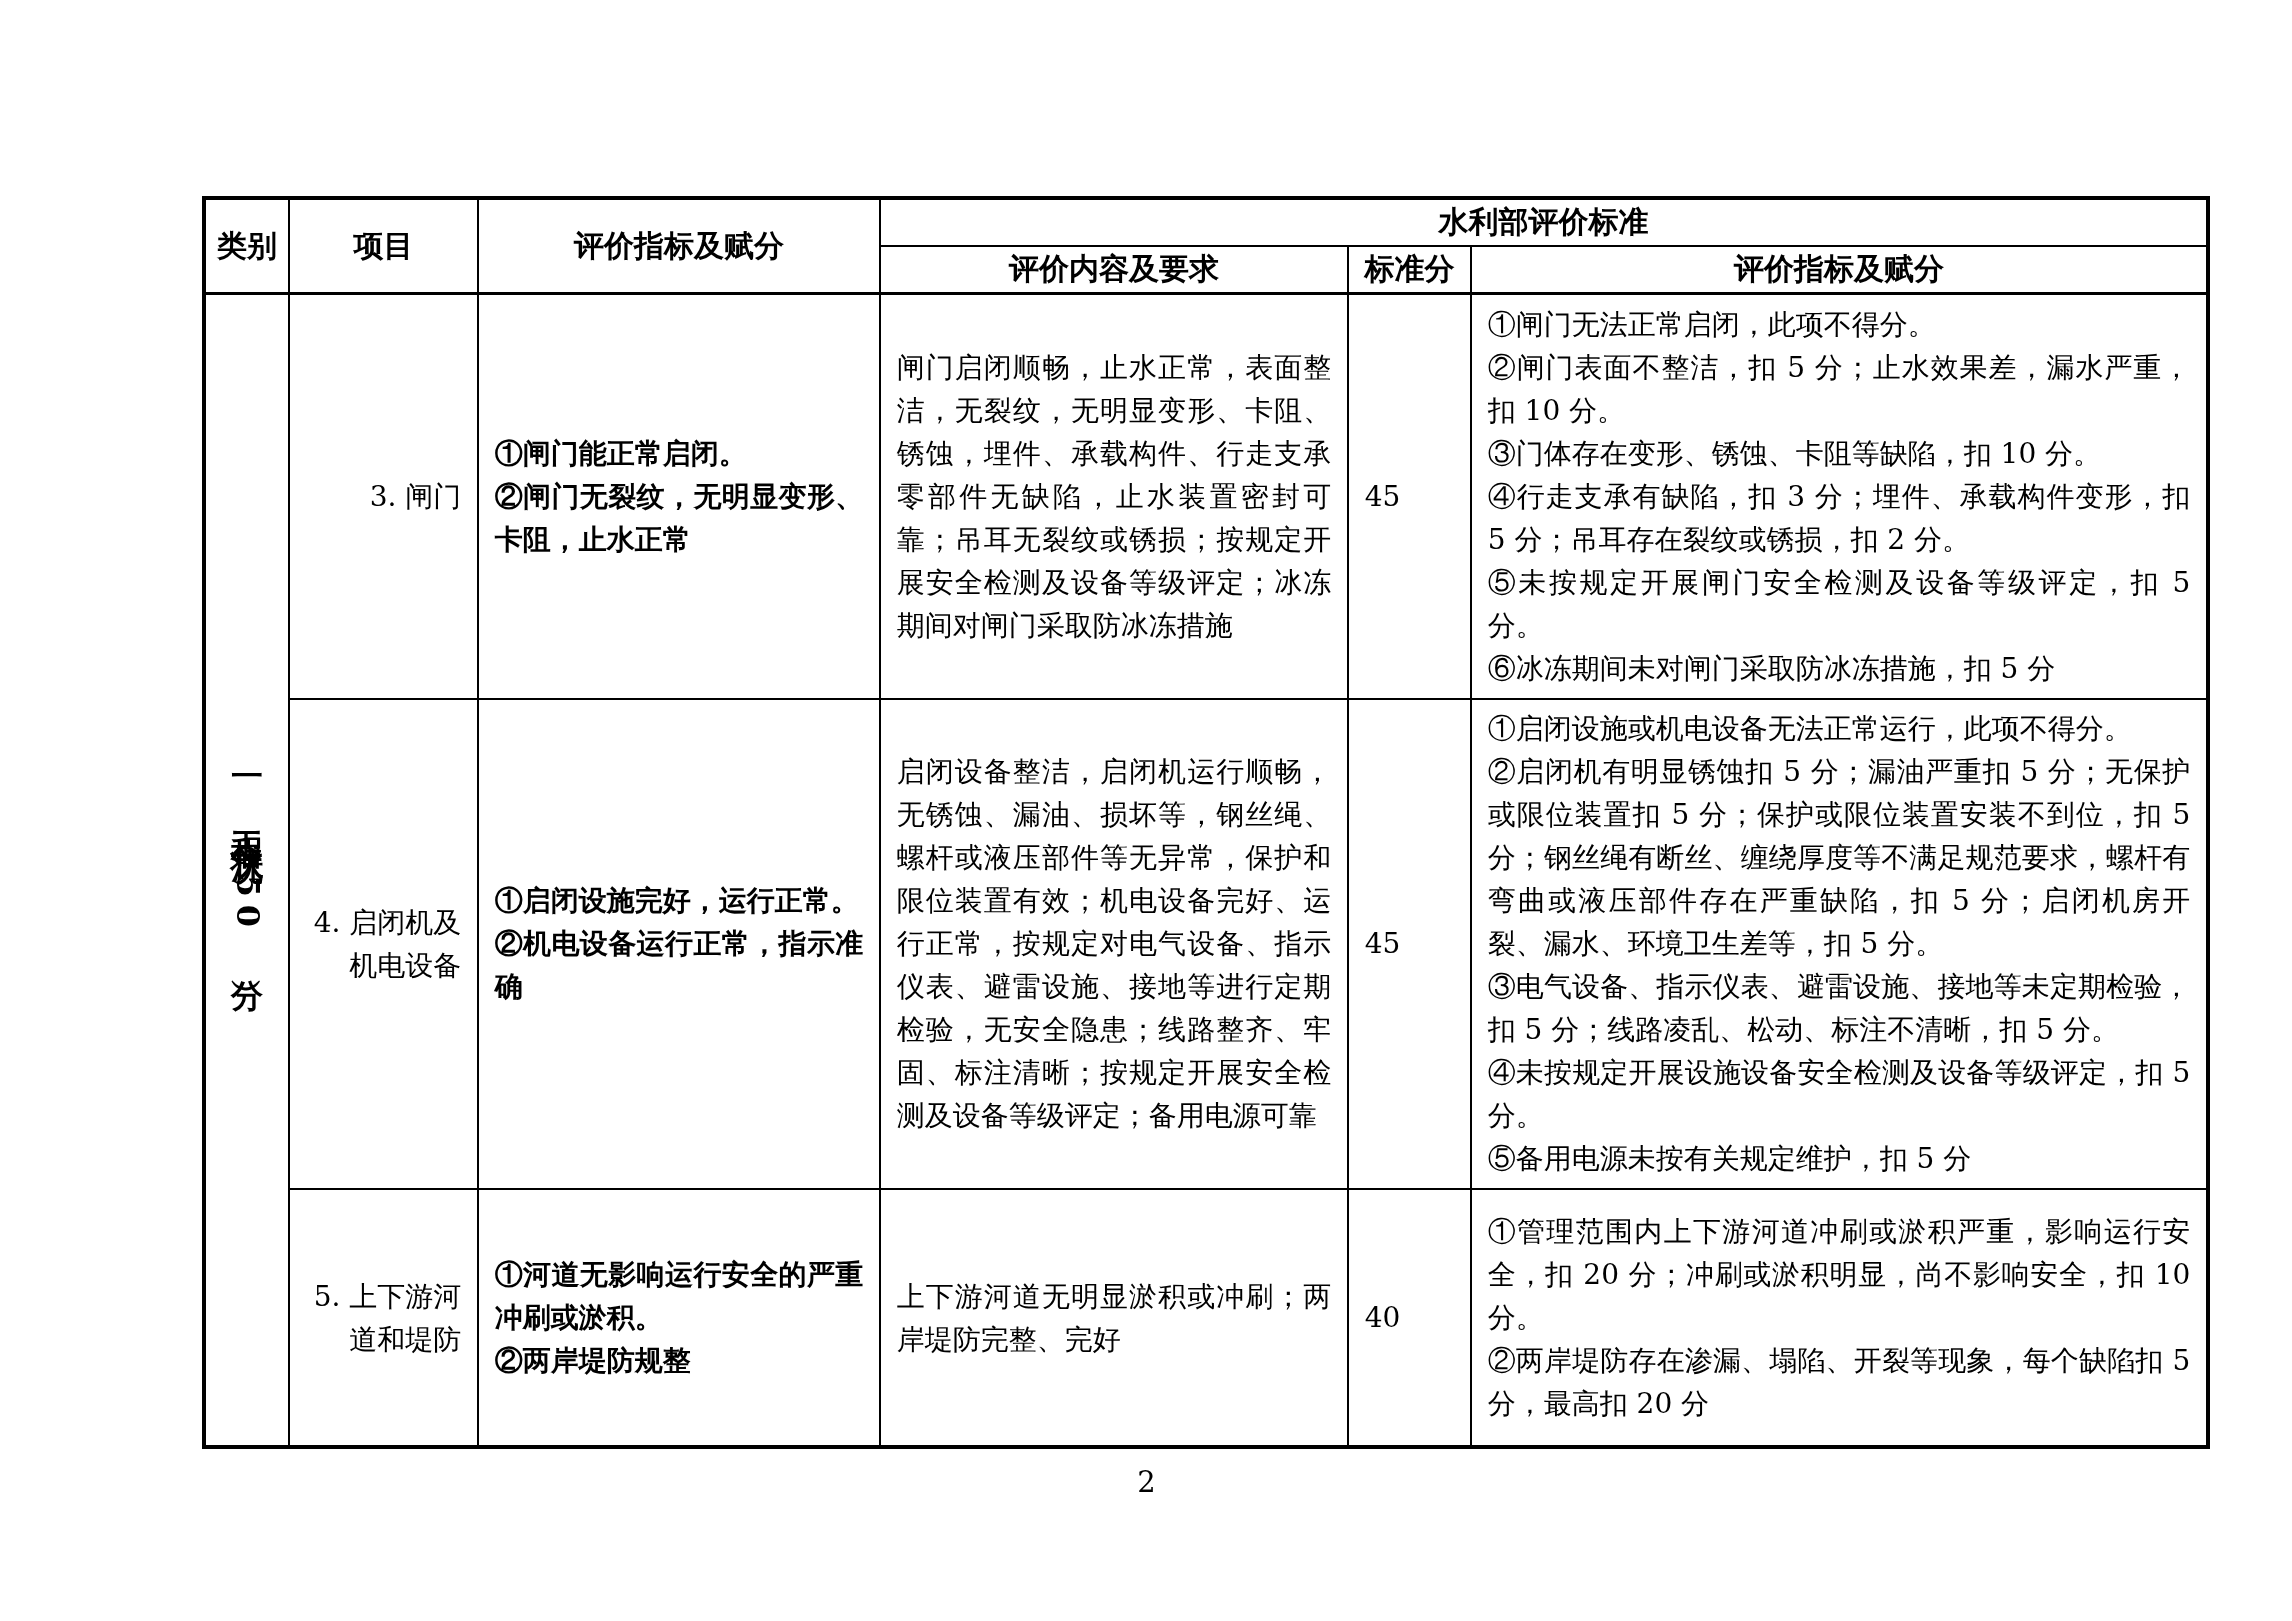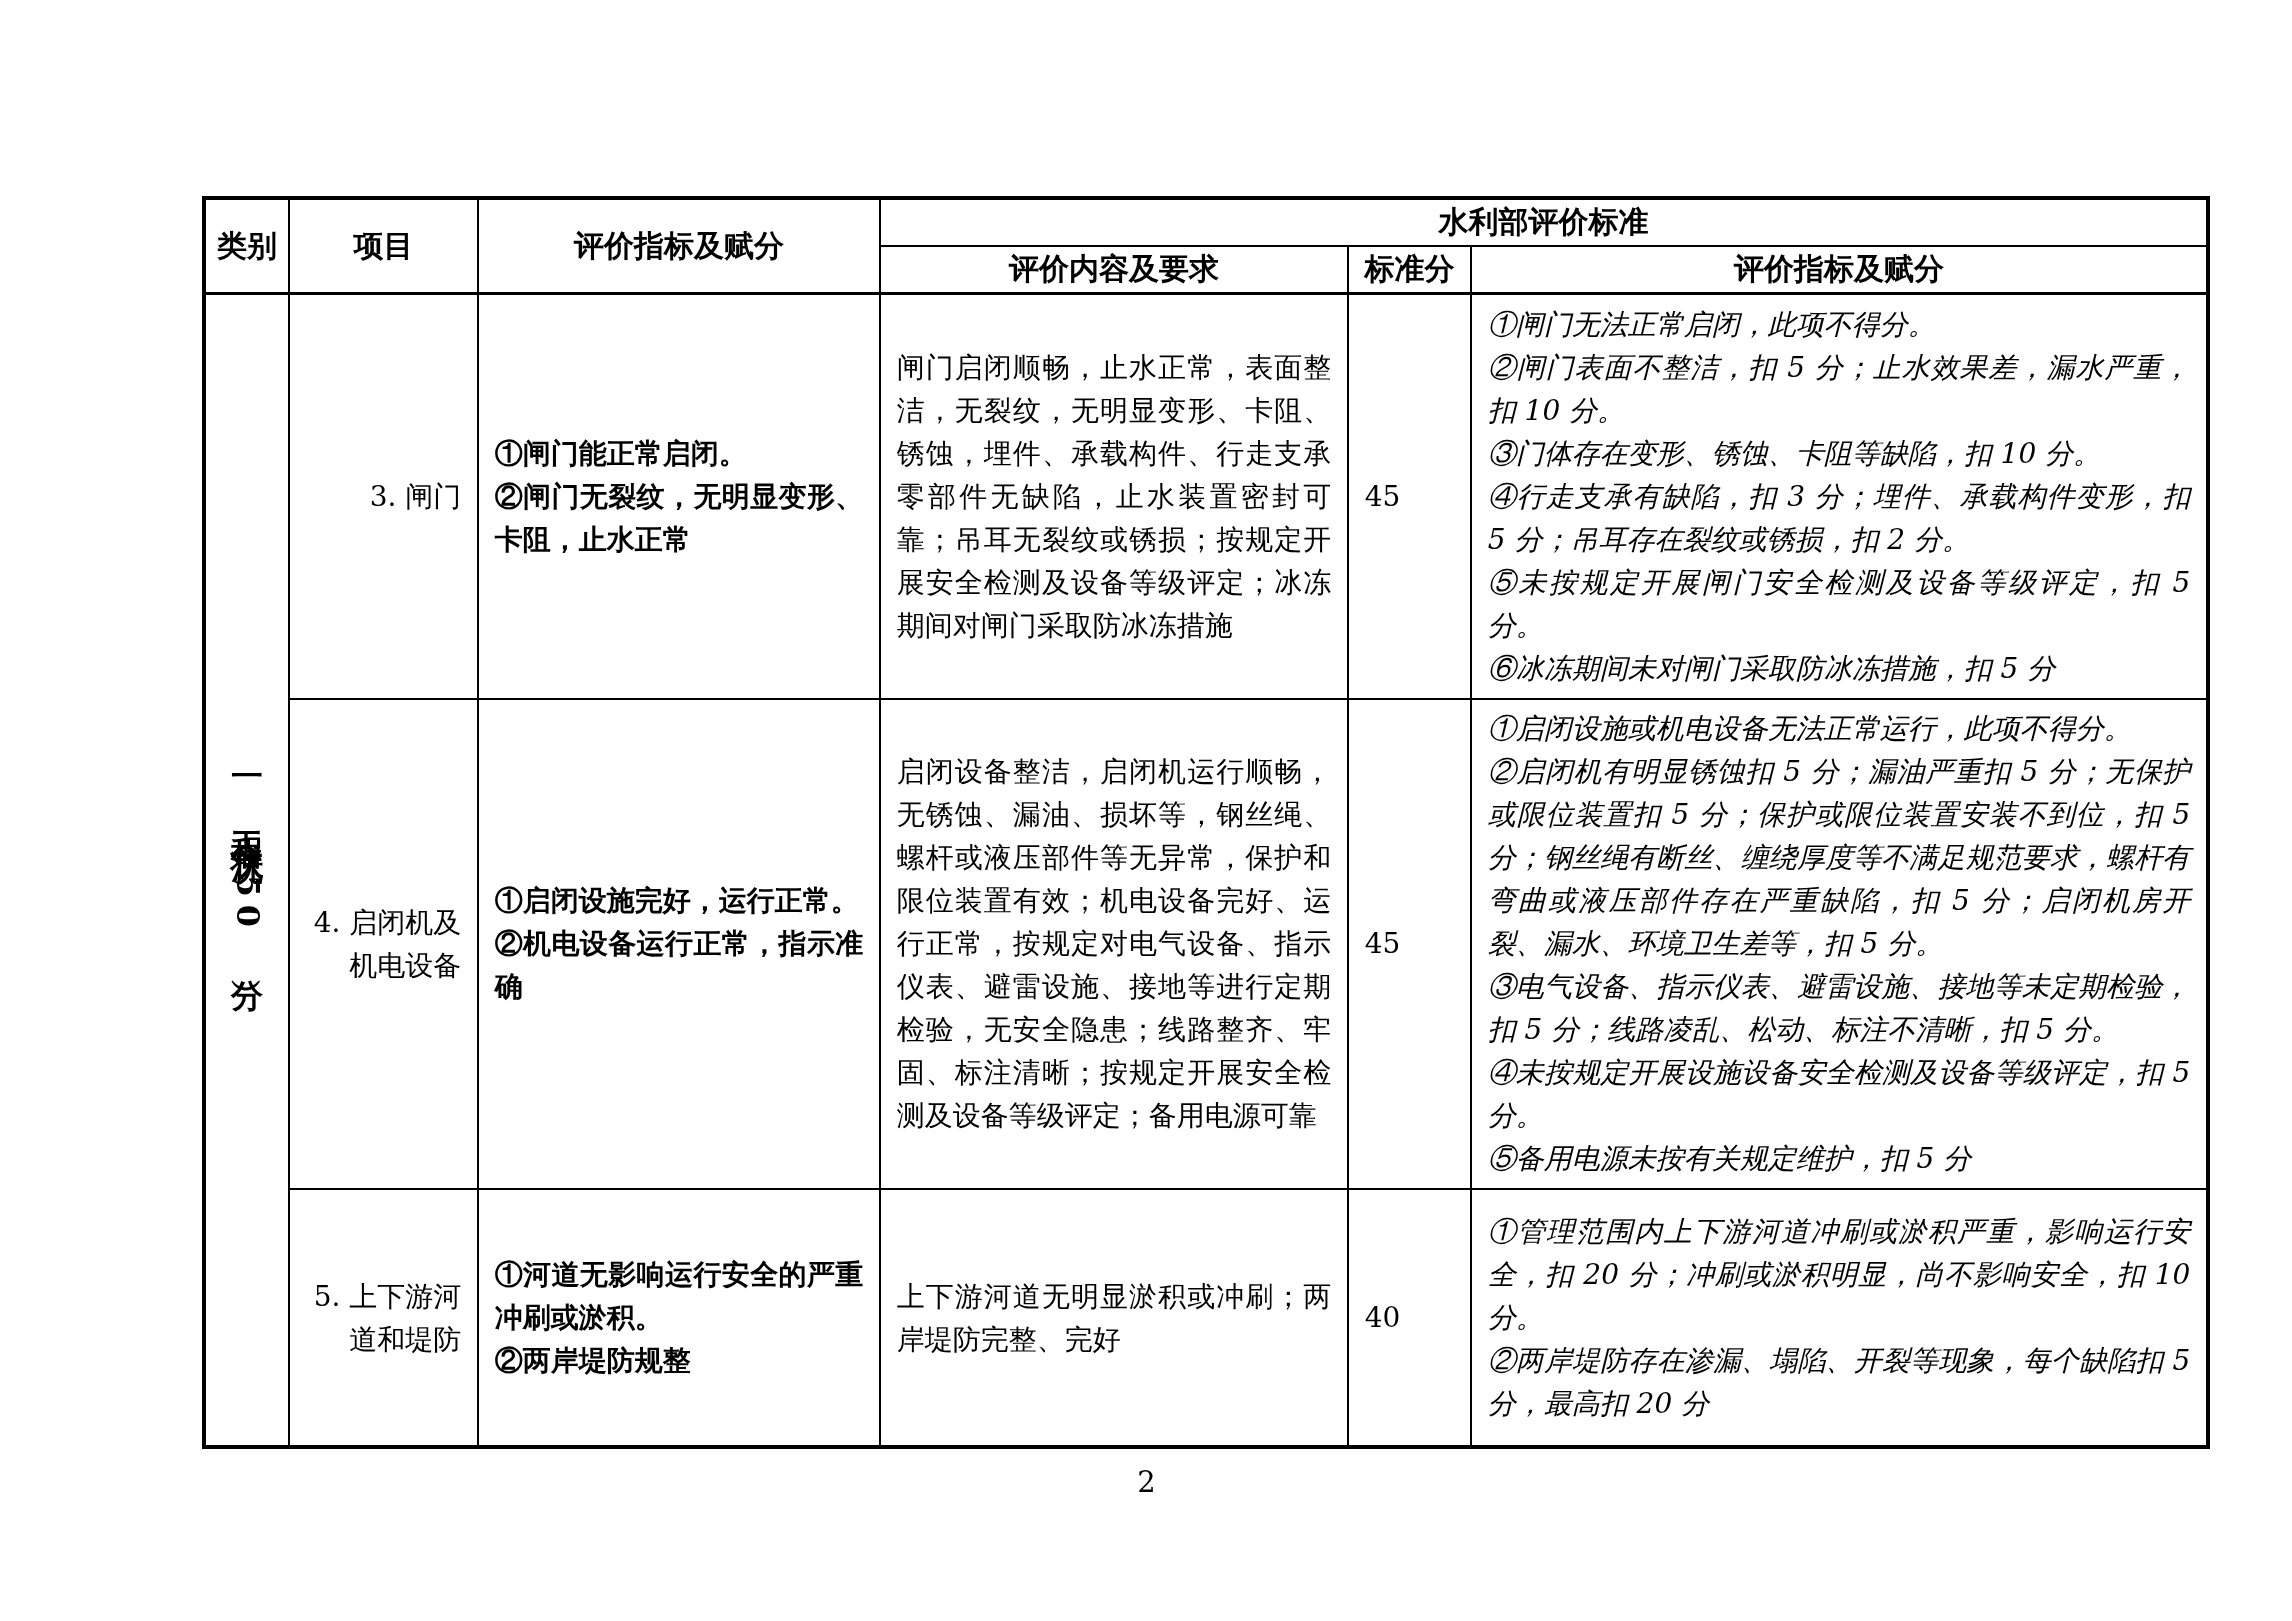--- a/index.html
+++ b/index.html
@@ -83,21 +83,20 @@
     border-radius: 15px;
   }
   .score-cell {
     text-align: left;
   }
   .indicator-cell {
     text-align: justify;
     text-justify: inter-ideograph;
     padding-top: 9.8px;
     padding-bottom: 9.8px;
-    font-style: italic;
   }
   .page-number {
     position: absolute;
     left: 0;
     top: 1465px;
     width: 2293px;
     text-align: center;
     font-size: 29px;
   }
 </style>

